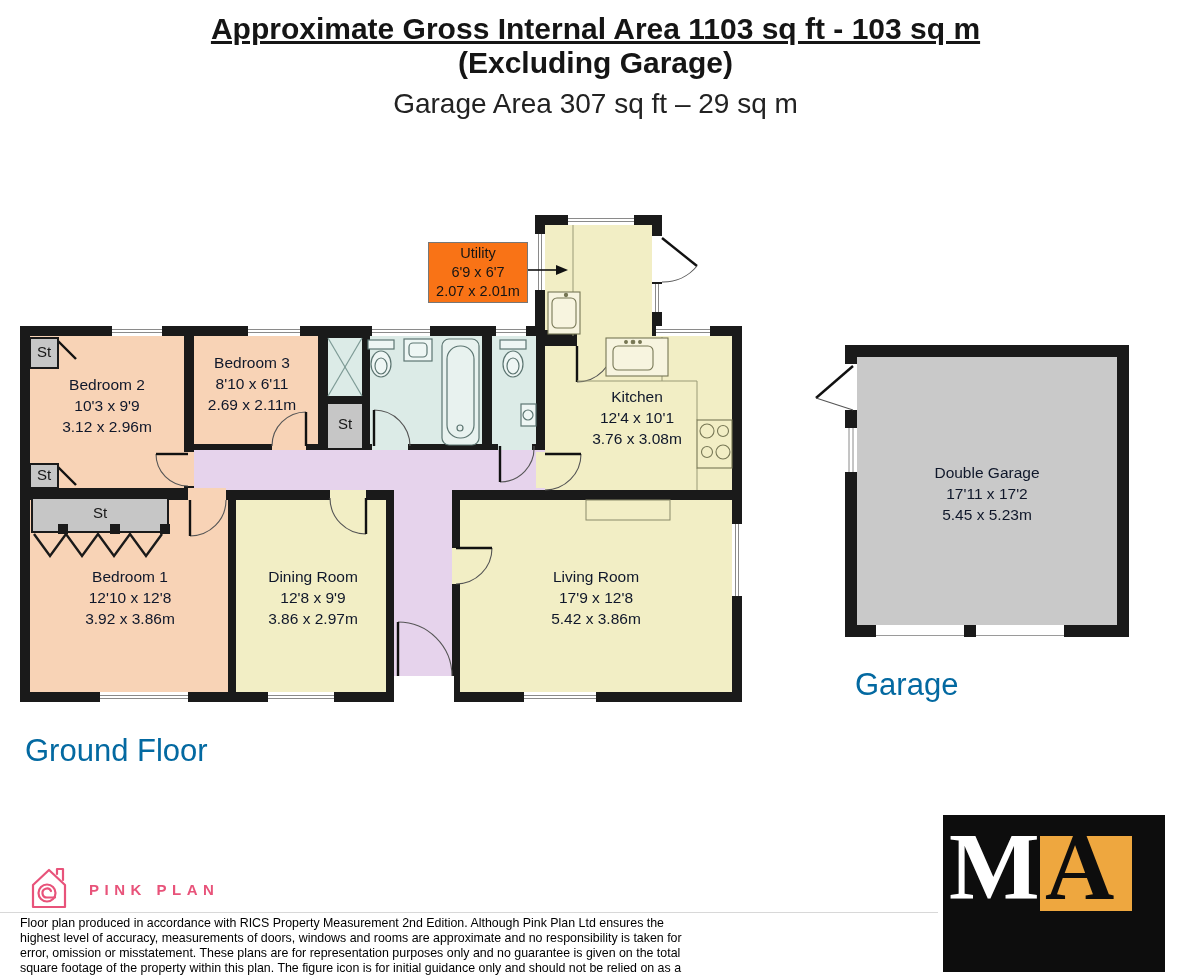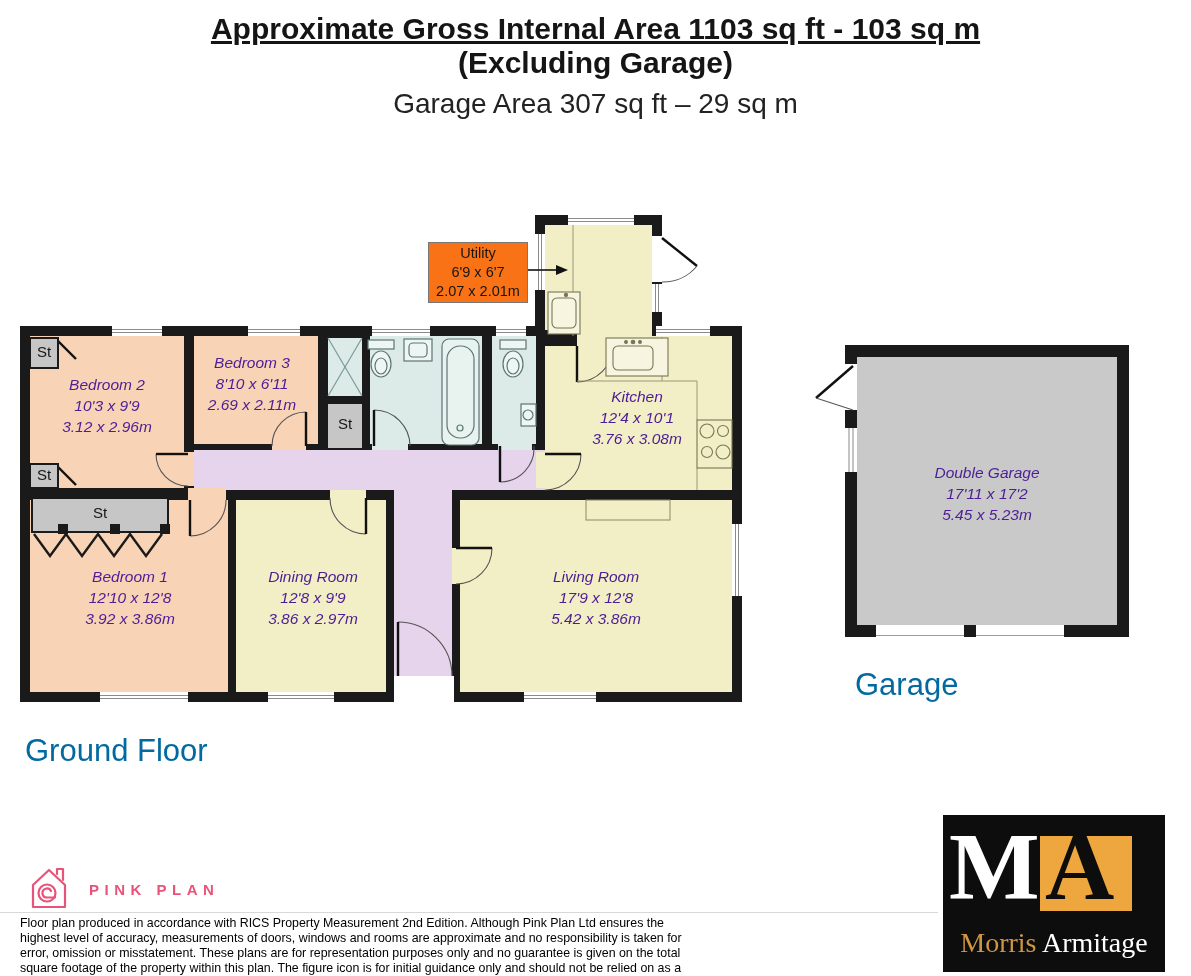--- a/index.html
+++ b/index.html
@@ -7,21 +7,21 @@
        font-family:"Liberation Sans",sans-serif;color:#151515;}
   
   .title-line{position:absolute;left:0;width:100%;text-align:center;white-space:nowrap;}
   .t1{top:12px;font-size:30px;font-weight:700;text-decoration:underline;}
   .t2{top:46px;font-size:30px;font-weight:700;}
   .t3{top:88px;font-size:28px;font-weight:400;color:#222;}
   
   #plan-svg{position:absolute;left:0;top:0;}
   
   .room-label{position:absolute;transform:translateX(-50%);text-align:center;
-              font-size:15.5px;line-height:21px;white-space:nowrap;color:#4c1d95;font-style:italic;}
+              font-size:15.5px;line-height:21px;white-space:nowrap;color:#0f172a;}
   .st-label{position:absolute;transform:translateX(-50%);font-size:15px;color:#161616;}
   .floor-label{position:absolute;font-size:31px;color:#0369a1;margin-top:16px;}
   .callout{position:absolute;left:428px;top:242px;width:98px;background:#f97316;
            border:1px solid #777;text-align:center;font-size:14.5px;line-height:19px;padding:1px 0;}
   
   .divider{position:absolute;left:0;top:912px;width:938px;height:1px;background:#d8d8d8;}
   .pp-text{position:absolute;left:77px;top:881px;font-size:15px;font-weight:600;
            letter-spacing:5.5px;color:#e8537a;margin-left:12px;}
   .disclaimer{position:absolute;left:20px;top:916px;width:678px;margin:0;
               font-size:12.4px;line-height:14.9px;color:#000;}
@@ -301,17 +301,13 @@
 <div class="floor-label" style="left:855px;top:651px">Garage</div>
 
 <div class="divider"></div>
 <div class="pp-text">PINK PLAN</div>
 <p class="disclaimer">Floor plan produced in accordance with RICS Property Measurement 2nd Edition. Although Pink Plan Ltd ensures the highest level of accuracy, measurements of doors, windows and rooms are approximate and no responsibility is taken for error, omission or misstatement. These plans are for representation purposes only and no guarantee is given on the total square footage of the property within this plan. The figure icon is for initial guidance only and should not be relied on as a basis of valuation.</p>
 
 <div class="ma-logo">
   <div class="ma-orange"></div>
   <span class="ma-m">M</span>
   <span class="ma-a">A</span>
-  <div class="ma-words">
-    <span class="ma-w1">Morris</span>
-    <span class="ma-w2">Armitage</span>
-  </div>
 </div>
 
 </body></html>

